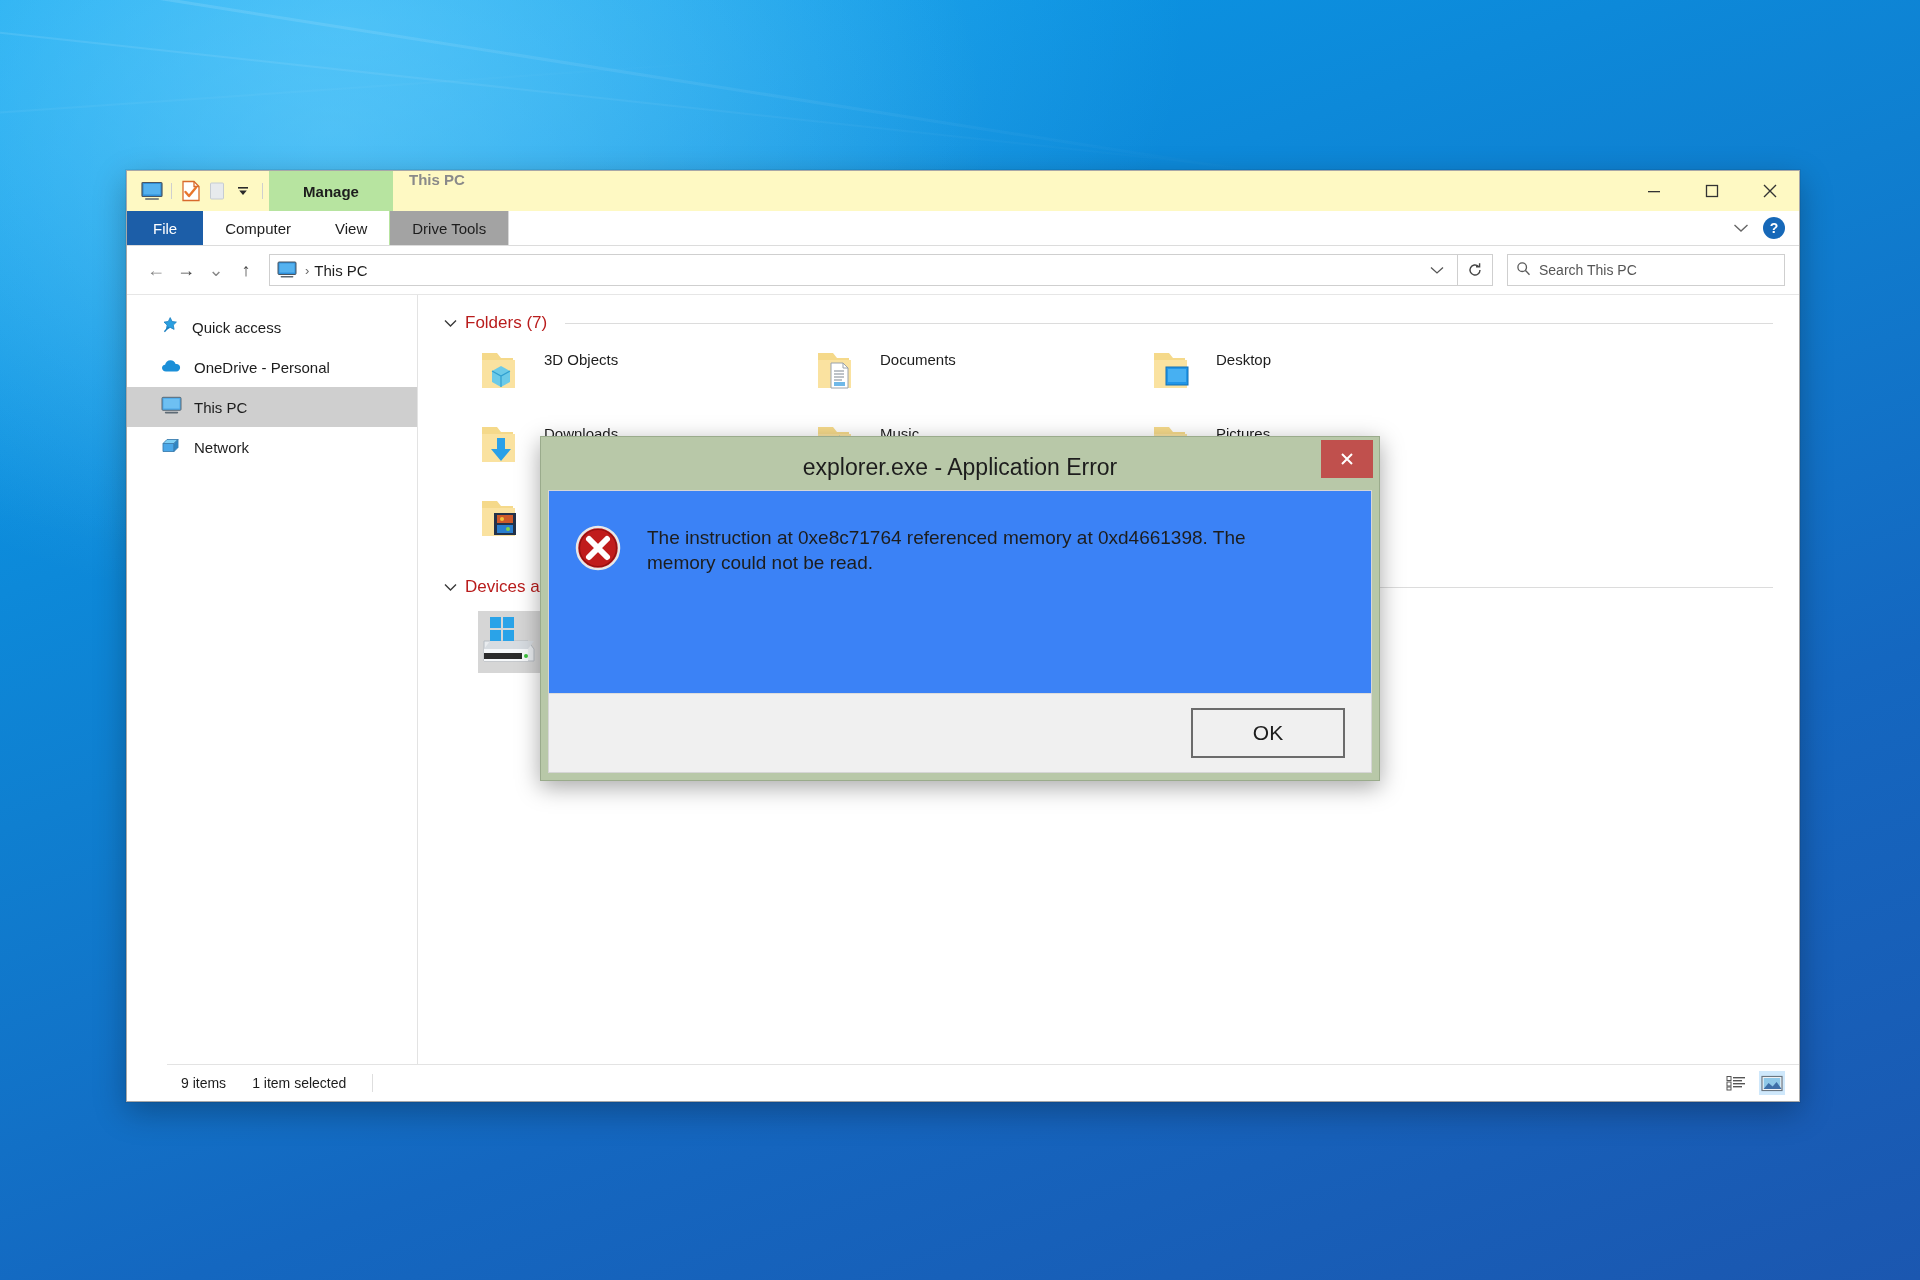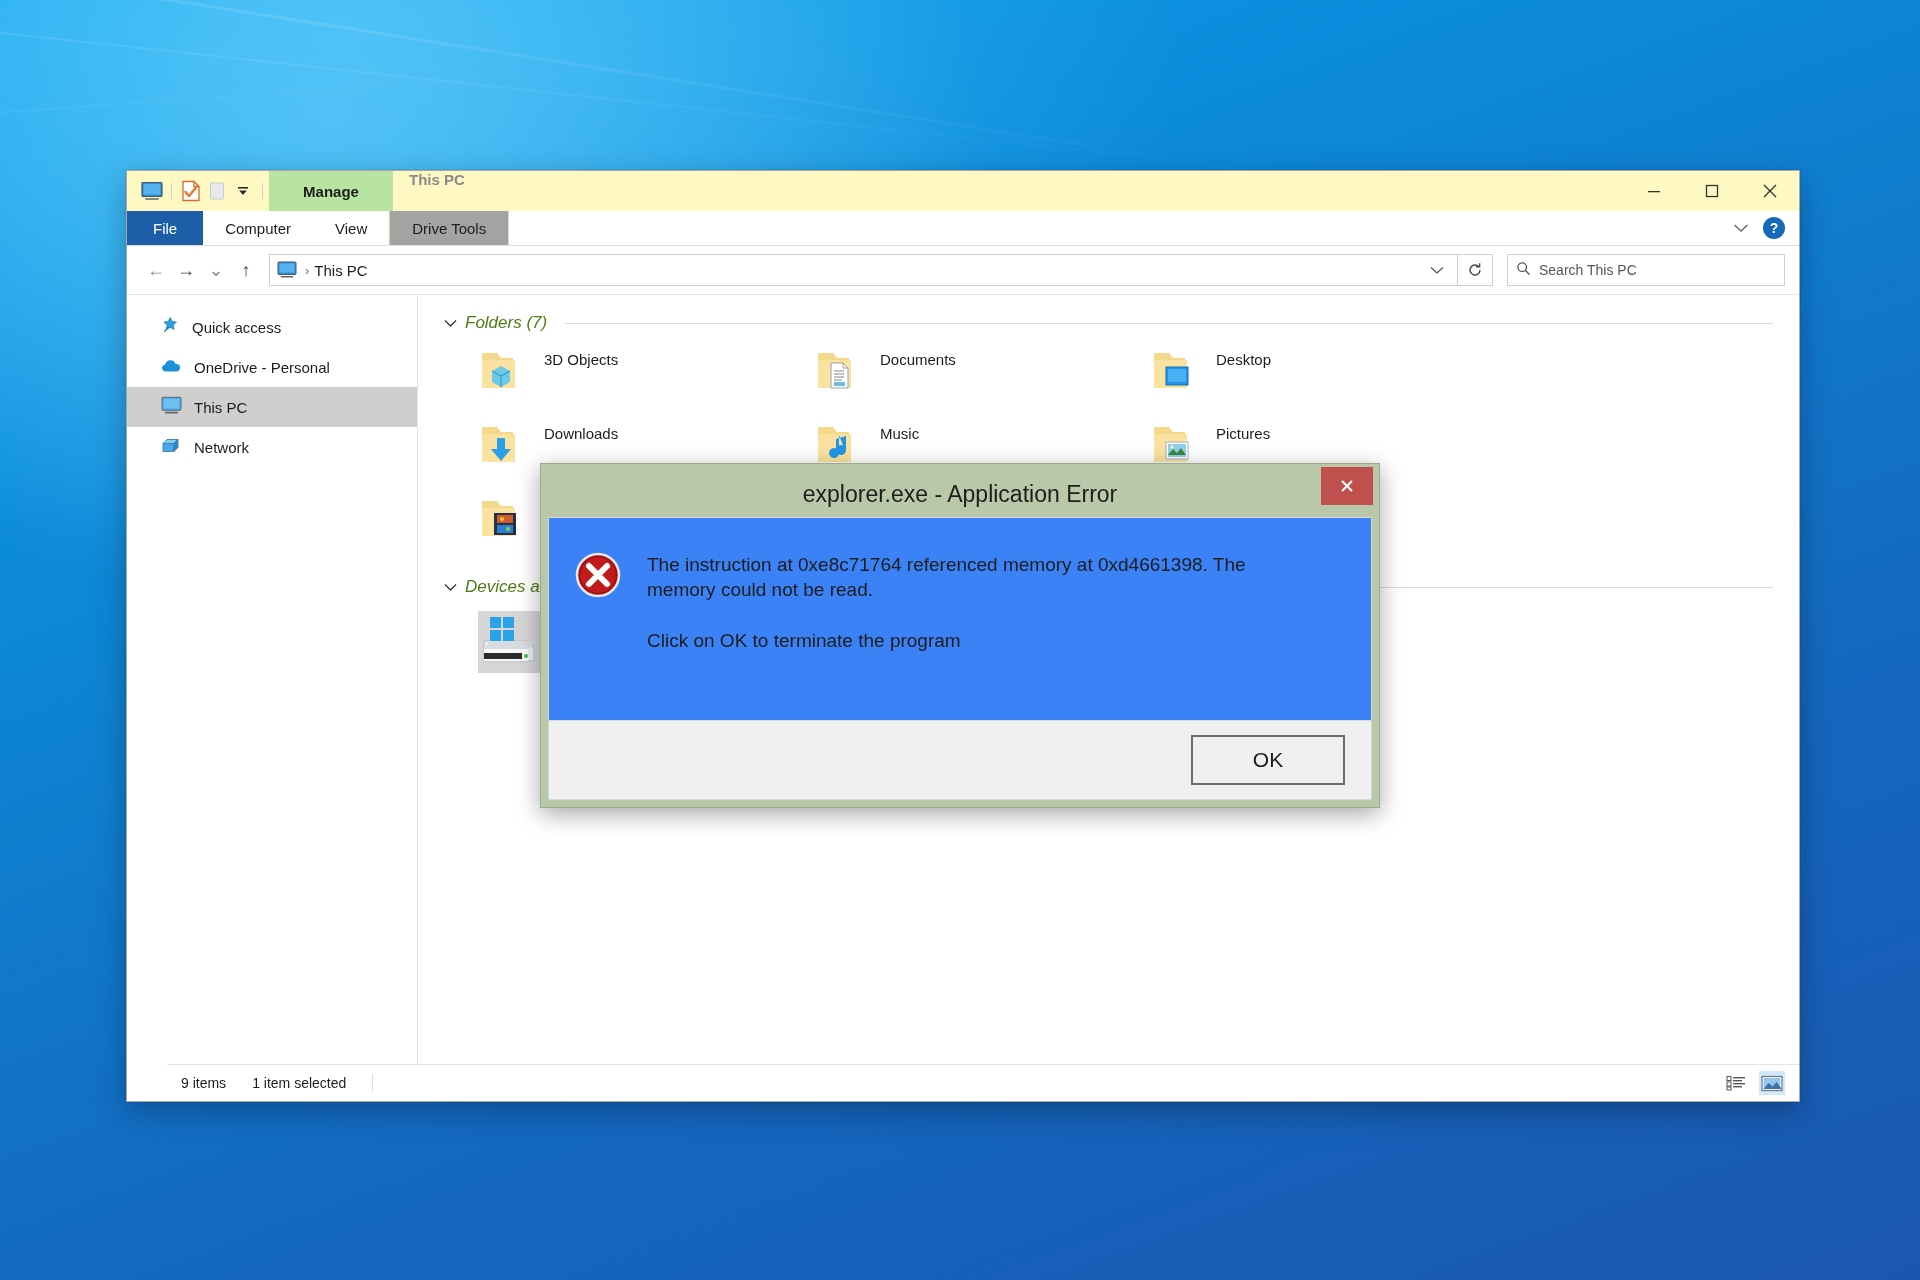--- a/index.html
+++ b/index.html
@@ -69,42 +69,42 @@
 
   
   .body{flex:1;display:flex;border-top:1px solid #e6e6e6;min-height:0;}
   .nav{width:290px;border-right:1px solid #e3e3e3;padding-top:12px;background:#fff;}
   .navitem{height:40px;display:flex;align-items:center;padding-left:34px;gap:12px;font-size:15px;color:#1d1d1d;}
   .navitem.sel{background:#cfcfcf;}
 
   .content{flex:1;padding:18px 26px 0 26px;position:relative;overflow:hidden;}
   .grouphdr{display:flex;align-items:center;gap:8px;margin-bottom:6px;}
   .chev{color:#3a3a3a;font-size:13px;}
-  .grouptitle{font-size:17px;color:#4d7c0f;font-style:italic;}
+  .grouptitle{font-size:17px;color:#b91c1c;}
   .groupline{flex:1;height:1px;background:#dcdcdc;margin-left:10px;}
 
   .grid{display:flex;flex-wrap:wrap;}
   .cell{width:336px;height:74px;display:flex;align-items:flex-start;gap:14px;padding:8px 0 0 34px;box-sizing:border-box;}
   .cell .ic{width:52px;height:48px;flex:0 0 52px;position:relative;}
   .cell .lbl{font-size:15px;color:#1d1d1d;padding-top:4px;}
 
   .drivecell{width:336px;height:104px;display:flex;align-items:flex-start;gap:14px;padding:8px 0 0 34px;box-sizing:border-box;}
   .drivecell.sel .ic{background:#d6d6d6;}
 
   
   .statusbar{height:36px;border-top:1px solid #e3e3e3;display:flex;align-items:center;padding:0 14px;font-size:14px;color:#1d1d1d;gap:0;background:#fff;margin-left:40px;}
   .st-item{padding-right:26px;}
   .st-sep{width:1px;height:18px;background:#dedede;margin-right:14px;}
   .viewbtns{margin-left:auto;display:flex;gap:10px;align-items:center;}
   .vb{width:26px;height:24px;display:flex;align-items:center;justify-content:center;}
   .vb.active{background:#cfe8fb;}
 
   
   #dialog{
-    position:absolute;left:540px;top:463px;width:840px;height:345px;
+    position:absolute;left:540px;top:436px;width:840px;height:345px;
     background:#b8c8a8;border:1px solid #9aab8c;
     box-shadow:0 6px 22px rgba(0,0,0,.35);
     display:flex;flex-direction:column;padding:7px;box-sizing:border-box;
   }
   .dlg-title{height:46px;display:flex;align-items:center;justify-content:center;position:relative;flex:0 0 46px;}
   .dlg-title .t{font-size:23px;color:#1d1d1d;}
   .dlg-x{position:absolute;right:-1px;top:-4px;width:52px;height:38px;background:#c0504d;color:#fff;
          display:flex;align-items:center;justify-content:center;font-size:20px;}
   .dlg-body{flex:1;background:#3b82f6;border:1px solid #d6d6d6;display:flex;flex-direction:column;min-height:0;}
   .dlg-msg{flex:1;display:flex;gap:26px;padding:34px 30px 10px 26px;}
@@ -469,20 +469,19 @@
     <div class="dlg-msg">
       <span class="err-ico">
         <svg width="46" height="46" viewBox="0 0 46 46">
           <circle cx="23" cy="23" r="21" fill="#c01c1c" stroke="#e8e8e8" stroke-width="2.5"></circle>
           <circle cx="23" cy="23" r="18.5" fill="none" stroke="#8f1010" stroke-width="1.2"></circle>
           <path d="M14 14l18 18M32 14L14 32" stroke="#fff" stroke-width="6" stroke-linecap="round"></path>
         </svg>
       </span>
       <div class="dlg-text">
         <p>The instruction at 0xe8c71764 referenced memory at 0xd4661398. The memory could not be read.</p>
-        <p class="second">Click on OK to terminate the program</p>
       </div>
     </div>
     <div class="dlg-foot">
       <div class="ok-btn">OK</div>
     </div>
   </div>
 </div>
 
 </body></html>

